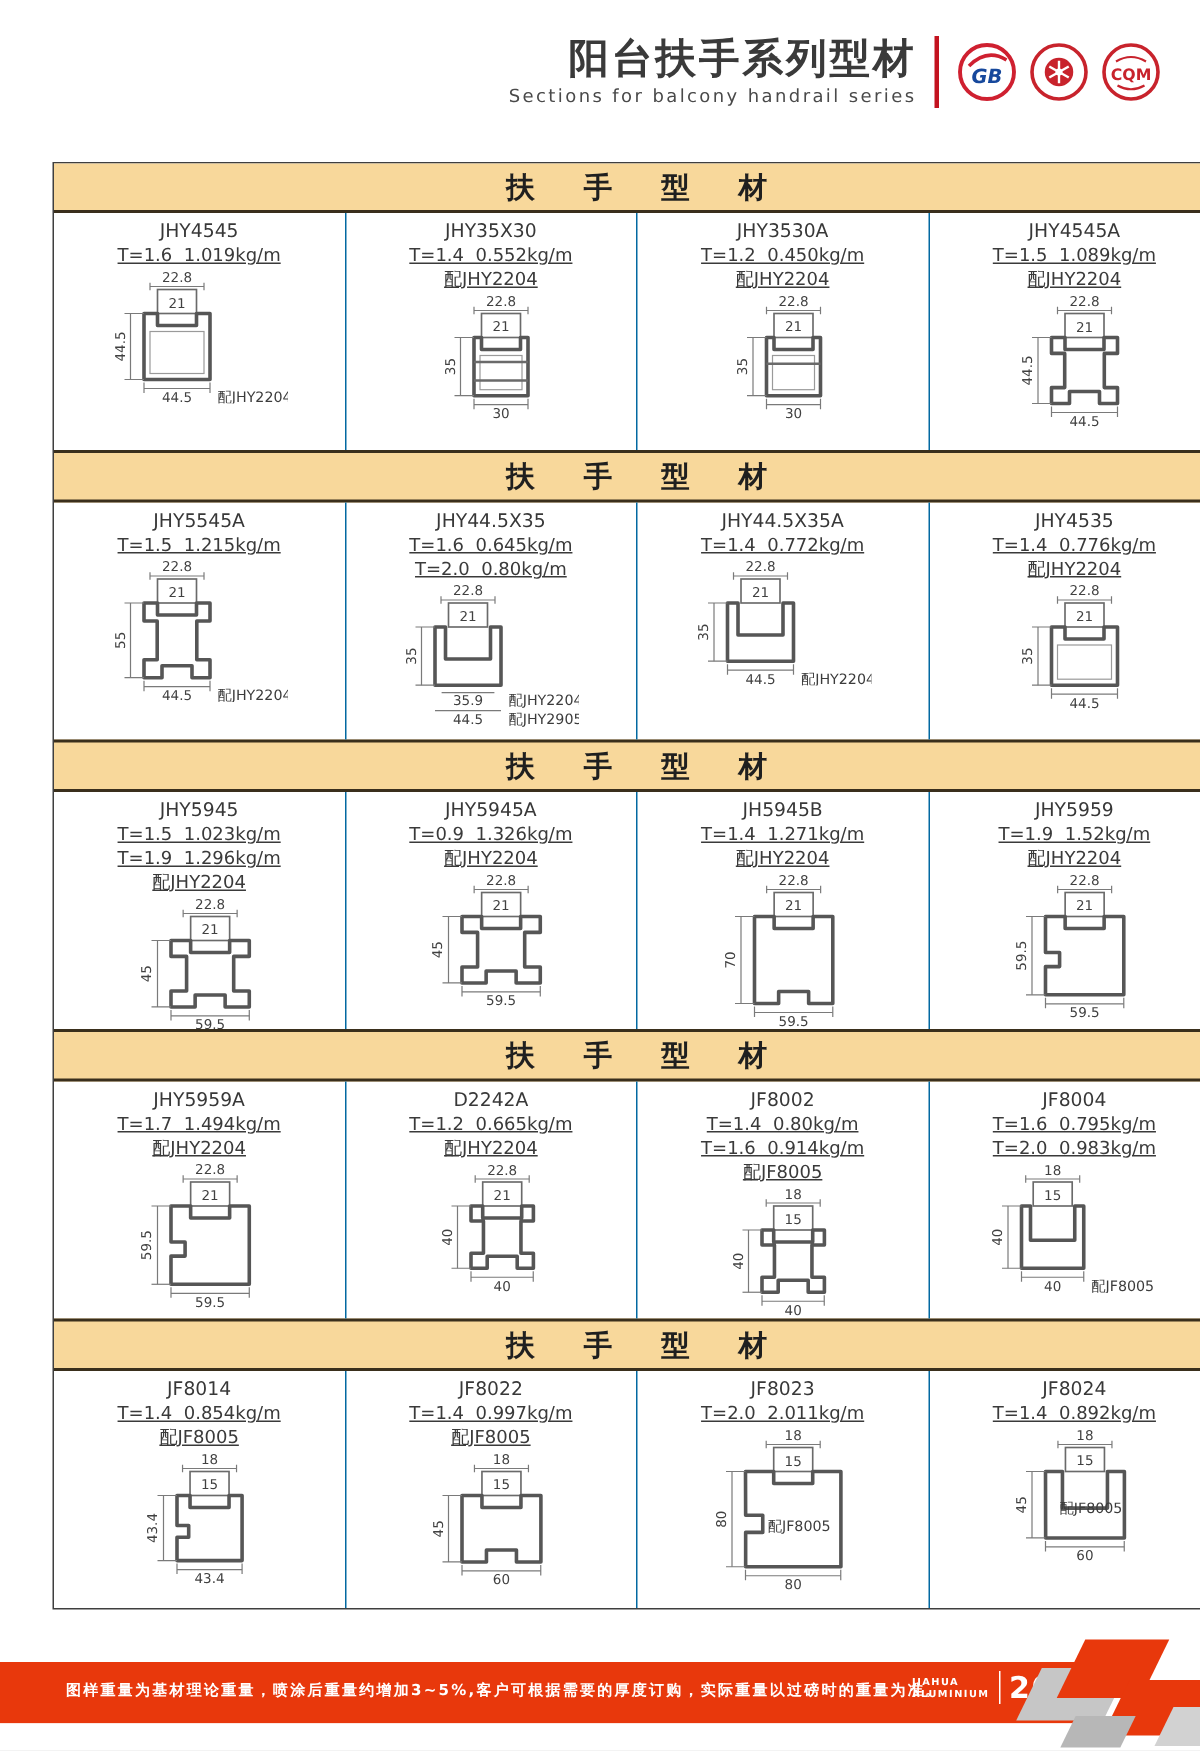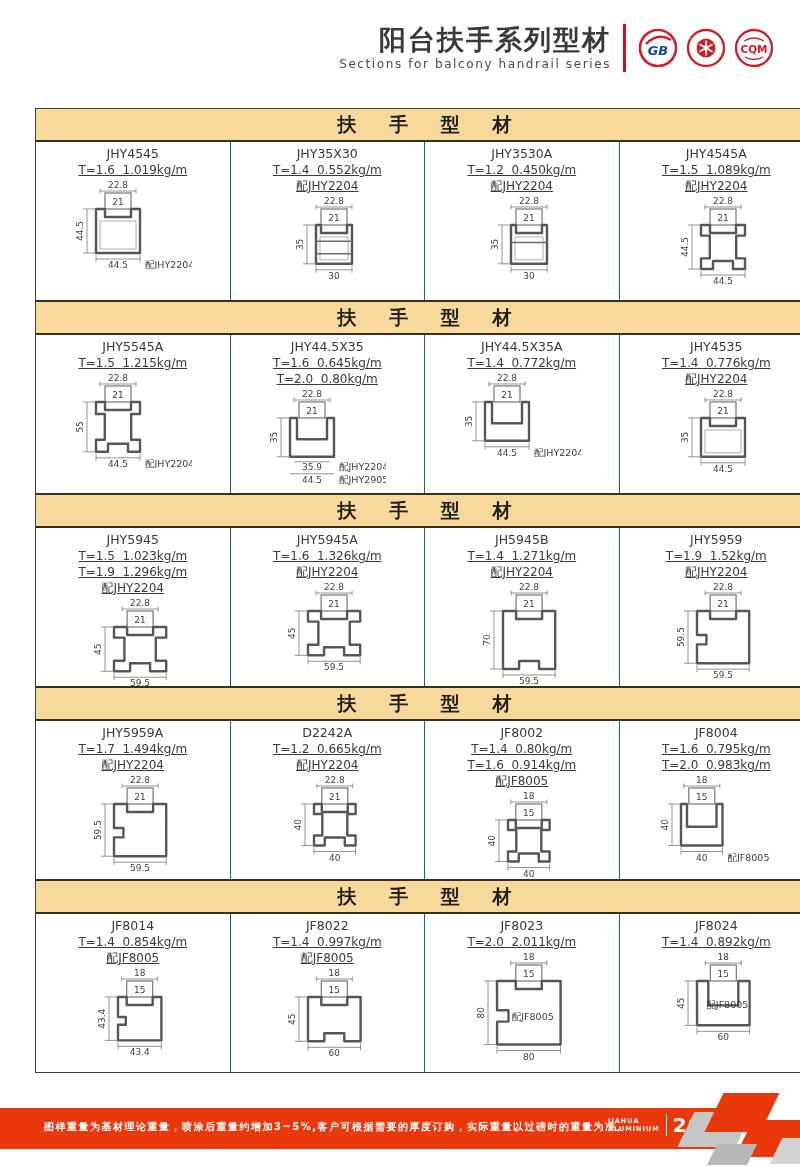--- a/index.html
+++ b/index.html
@@ -322,21 +322,21 @@
                 <text transform="translate(9,52.2) rotate(-90)" text-anchor="middle" class="dt">45</text>
                 <line x1="22" y1="80.3" x2="74.2" y2="80.3" class="dl"></line>
                 <line x1="22" y1="76.3" x2="22" y2="83.3" class="dl"></line>
                 <line x1="74.2" y1="76.3" x2="74.2" y2="83.3" class="dl"></line>
                 <text x="48.1" y="89.3" text-anchor="middle" class="dt">59.5</text>
               </svg>
             </div>
           </div>
           <div class="cell">
             <div class="code">JHY5945A</div>
-            <div class="spec">T=1.6  1.326kg/m</div>
+            <div class="spec">T=0.9  1.326kg/m</div>
             <div class="spec">配JHY2204</div>
             <div class="draw">
               <svg width="82.2" height="90.3" viewBox="0 0 82.2 90.3">
                 <text x="48.1" y="9" text-anchor="middle" class="dt">22.8</text>
                 <line x1="30.1" y1="12" x2="66.1" y2="12" class="dl"></line>
                 <line x1="30.1" y1="9.5" x2="30.1" y2="14.5" class="dl"></line>
                 <line x1="66.1" y1="9.5" x2="66.1" y2="14.5" class="dl"></line>
                 <rect x="35.1" y="14" width="26" height="16" class="db"></rect>
                 <text x="48.1" y="26" text-anchor="middle" class="dt">21</text>
                 <path d="M22,30 h13.1 v8 h26 v-8 h13.1 v10.6 h-10.4 v23.1 h10.4 v10.6 h-16.1 v-8 h-20 v8 h-16.1 v-10.6 h10.4 v-23.1 h-10.4 Z" class="sp"></path>

